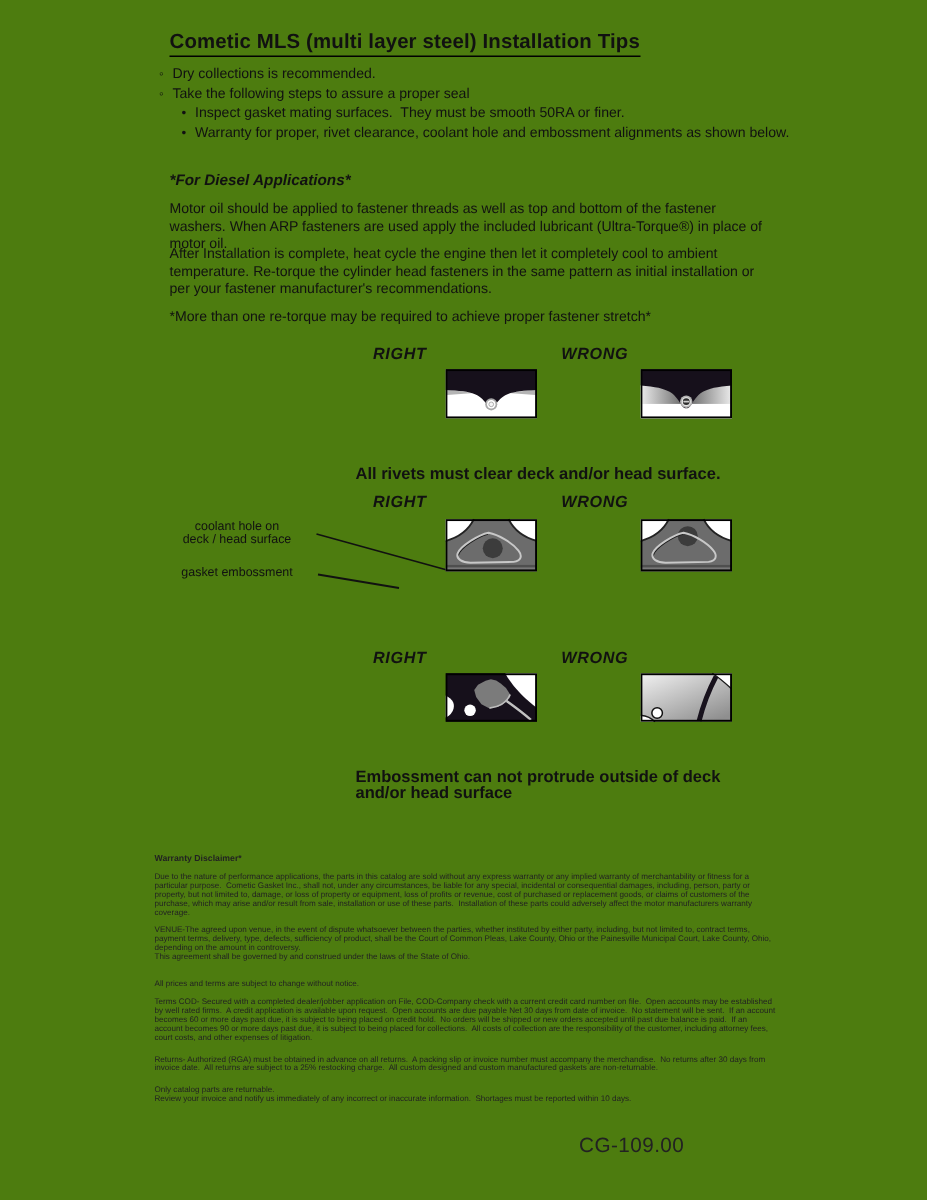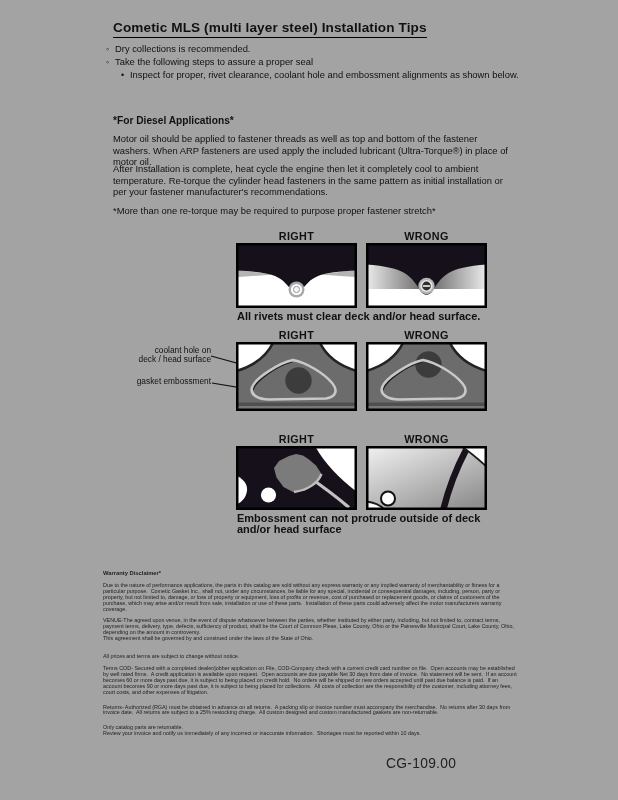--- a/index.html
+++ b/index.html
@@ -1,46 +1,46 @@
 <!DOCTYPE html>
 <html><head>
 <meta charset="utf-8">
 <style>
   html,body{margin:0;padding:0;background:#e9e9e9;}
   .page{
-    position:relative;width:618px;height:800px;background:#a3a3a3;
+    position:relative;width:618px;height:800px;background:#4d7c0f;
     font-family:"Liberation Sans","DejaVu Sans",sans-serif;color:#111;
     overflow:hidden;margin:0 auto;
   }
   .abs{position:absolute;}
   .pre{white-space:pre-wrap;}
 
   .title{
     left:113px;top:20px;font-size:13.6px;font-weight:bold;
     border-bottom:1.7px solid #000;padding-bottom:1.5px;letter-spacing:0.1px;
   }
 
   .tips{left:106px;top:43px;font-size:9.4px;}
   .tip{position:relative;line-height:12.9px;padding-left:9px;}
   .tip::before{content:"\25E6";position:absolute;left:0;top:0;font-size:9px;}
   .tip.sub{margin-left:15px;padding-left:9px;}
   .tip.sub::before{content:"\2022";}
 
-  .diesel-h{left:113px;top:115px;font-size:10.2px;font-weight:bold;}
+  .diesel-h{left:113px;top:115px;font-size:10.2px;font-weight:bold;font-style:italic;}
   .para{font-size:9.4px;line-height:11.6px;width:398px;}
   .p1{left:113px;top:133px;}
   .p2{left:113px;top:163px;}
   .pnote{left:113px;top:205px;}
-  .boxcol{position:absolute;width:122px;display:flex;flex-direction:column;}
+  .boxcol{position:absolute;width:122px;display:flex;flex-direction:row;font-style:italic;}
   .dlabel{font-size:10.8px;font-weight:bold;text-align:center;width:121px;
     letter-spacing:0.4px;margin-bottom:1px;}
   .dsvg{display:block;}
   .caption{font-size:11px;font-weight:bold;line-height:10.8px;white-space:pre-line;}
 
-  .callout{font-size:8.3px;line-height:9.4px;text-align:right;width:106px;
+  .callout{font-size:8.3px;line-height:9.4px;text-align:center;width:106px;
     white-space:pre-line;}
 
   .legal{left:103px;top:571px;width:414px;font-size:5.4px;line-height:5.9px;
     color:#222;}
   .legal-h{font-size:5.8px;font-weight:bold;margin:0 0 6px 0;}
   .legal p{margin:0 0 6px 0;}
   .legal p.gap-lg{margin-bottom:12px;}
   .legal p.gap-md{margin-bottom:9px;}
 
   .footer-code{left:386px;top:756px;font-size:13.8px;letter-spacing:0.3px;color:#222;text-align:center;}
@@ -48,27 +48,28 @@
 </head>
 <body>
 
 <div class="page">
 
   <div class="abs title">Cometic MLS (multi layer steel) Installation Tips</div>
 
   <div class="abs tips">
     <div class="tip"><span class="pre">Dry collections is recommended.</span></div>
     <div class="tip"><span class="pre">Take the following steps to assure a proper seal</span></div>
-    <div class="tip sub"><span class="pre">Inspect for proper, rivet clearance, coolant hole and embossment alignments as shown below.</span></div>
+    <div class="tip sub"><span class="pre">Inspect gasket mating surfaces.  They must be smooth 50RA or finer.</span></div>
+    <div class="tip sub"><span class="pre">Warranty for proper, rivet clearance, coolant hole and embossment alignments as shown below.</span></div>
   </div>
 
   <div class="abs diesel-h">*For Diesel Applications*</div>
   <div class="abs para p1 pre">Motor oil should be applied to fastener threads as well as top and bottom of the fastener washers. When ARP fasteners are used apply the included lubricant (Ultra-Torque®) in place of motor oil.</div>
   <div class="abs para p2 pre">After Installation is complete, heat cycle the engine then let it completely cool to ambient temperature. Re-torque the cylinder head fasteners in the same pattern as initial installation or per your fastener manufacturer's recommendations.</div>
-  <div class="abs para pnote pre">*More than one re-torque may be required to purpose proper fastener stretch*</div>
+  <div class="abs para pnote pre">*More than one re-torque may be required to achieve proper fastener stretch*</div>
 
   <div class="abs boxcol" style="left:236px;top:230px;">
     <div class="dlabel">RIGHT</div>
     <svg class="dsvg" width="121" height="65" viewBox="0 0 121 65">
       <rect width="121" height="65" fill="#ffffff"></rect>
       <polygon points="2,27 38,31.5 2,34" fill="#b4b4b4"></polygon>
       <polygon points="119,27 83,31.5 119,34" fill="#b4b4b4"></polygon>
       <path d="M0,0 H121 V27.5 C103,28.3 90.5,29.6 82,33 C73.5,36.5 70,42 66,46.5 C62.5,51 58.5,51 55,46.5 C51,42 47.5,36.5 39,33 C30.5,29.6 18,28.3 0,27.5 Z" fill="#16101b"></path>
       <circle cx="60.5" cy="46.5" r="8" fill="#a9a9a9"></circle>
       <circle cx="60.5" cy="46.5" r="5.6" fill="#ffffff"></circle>

